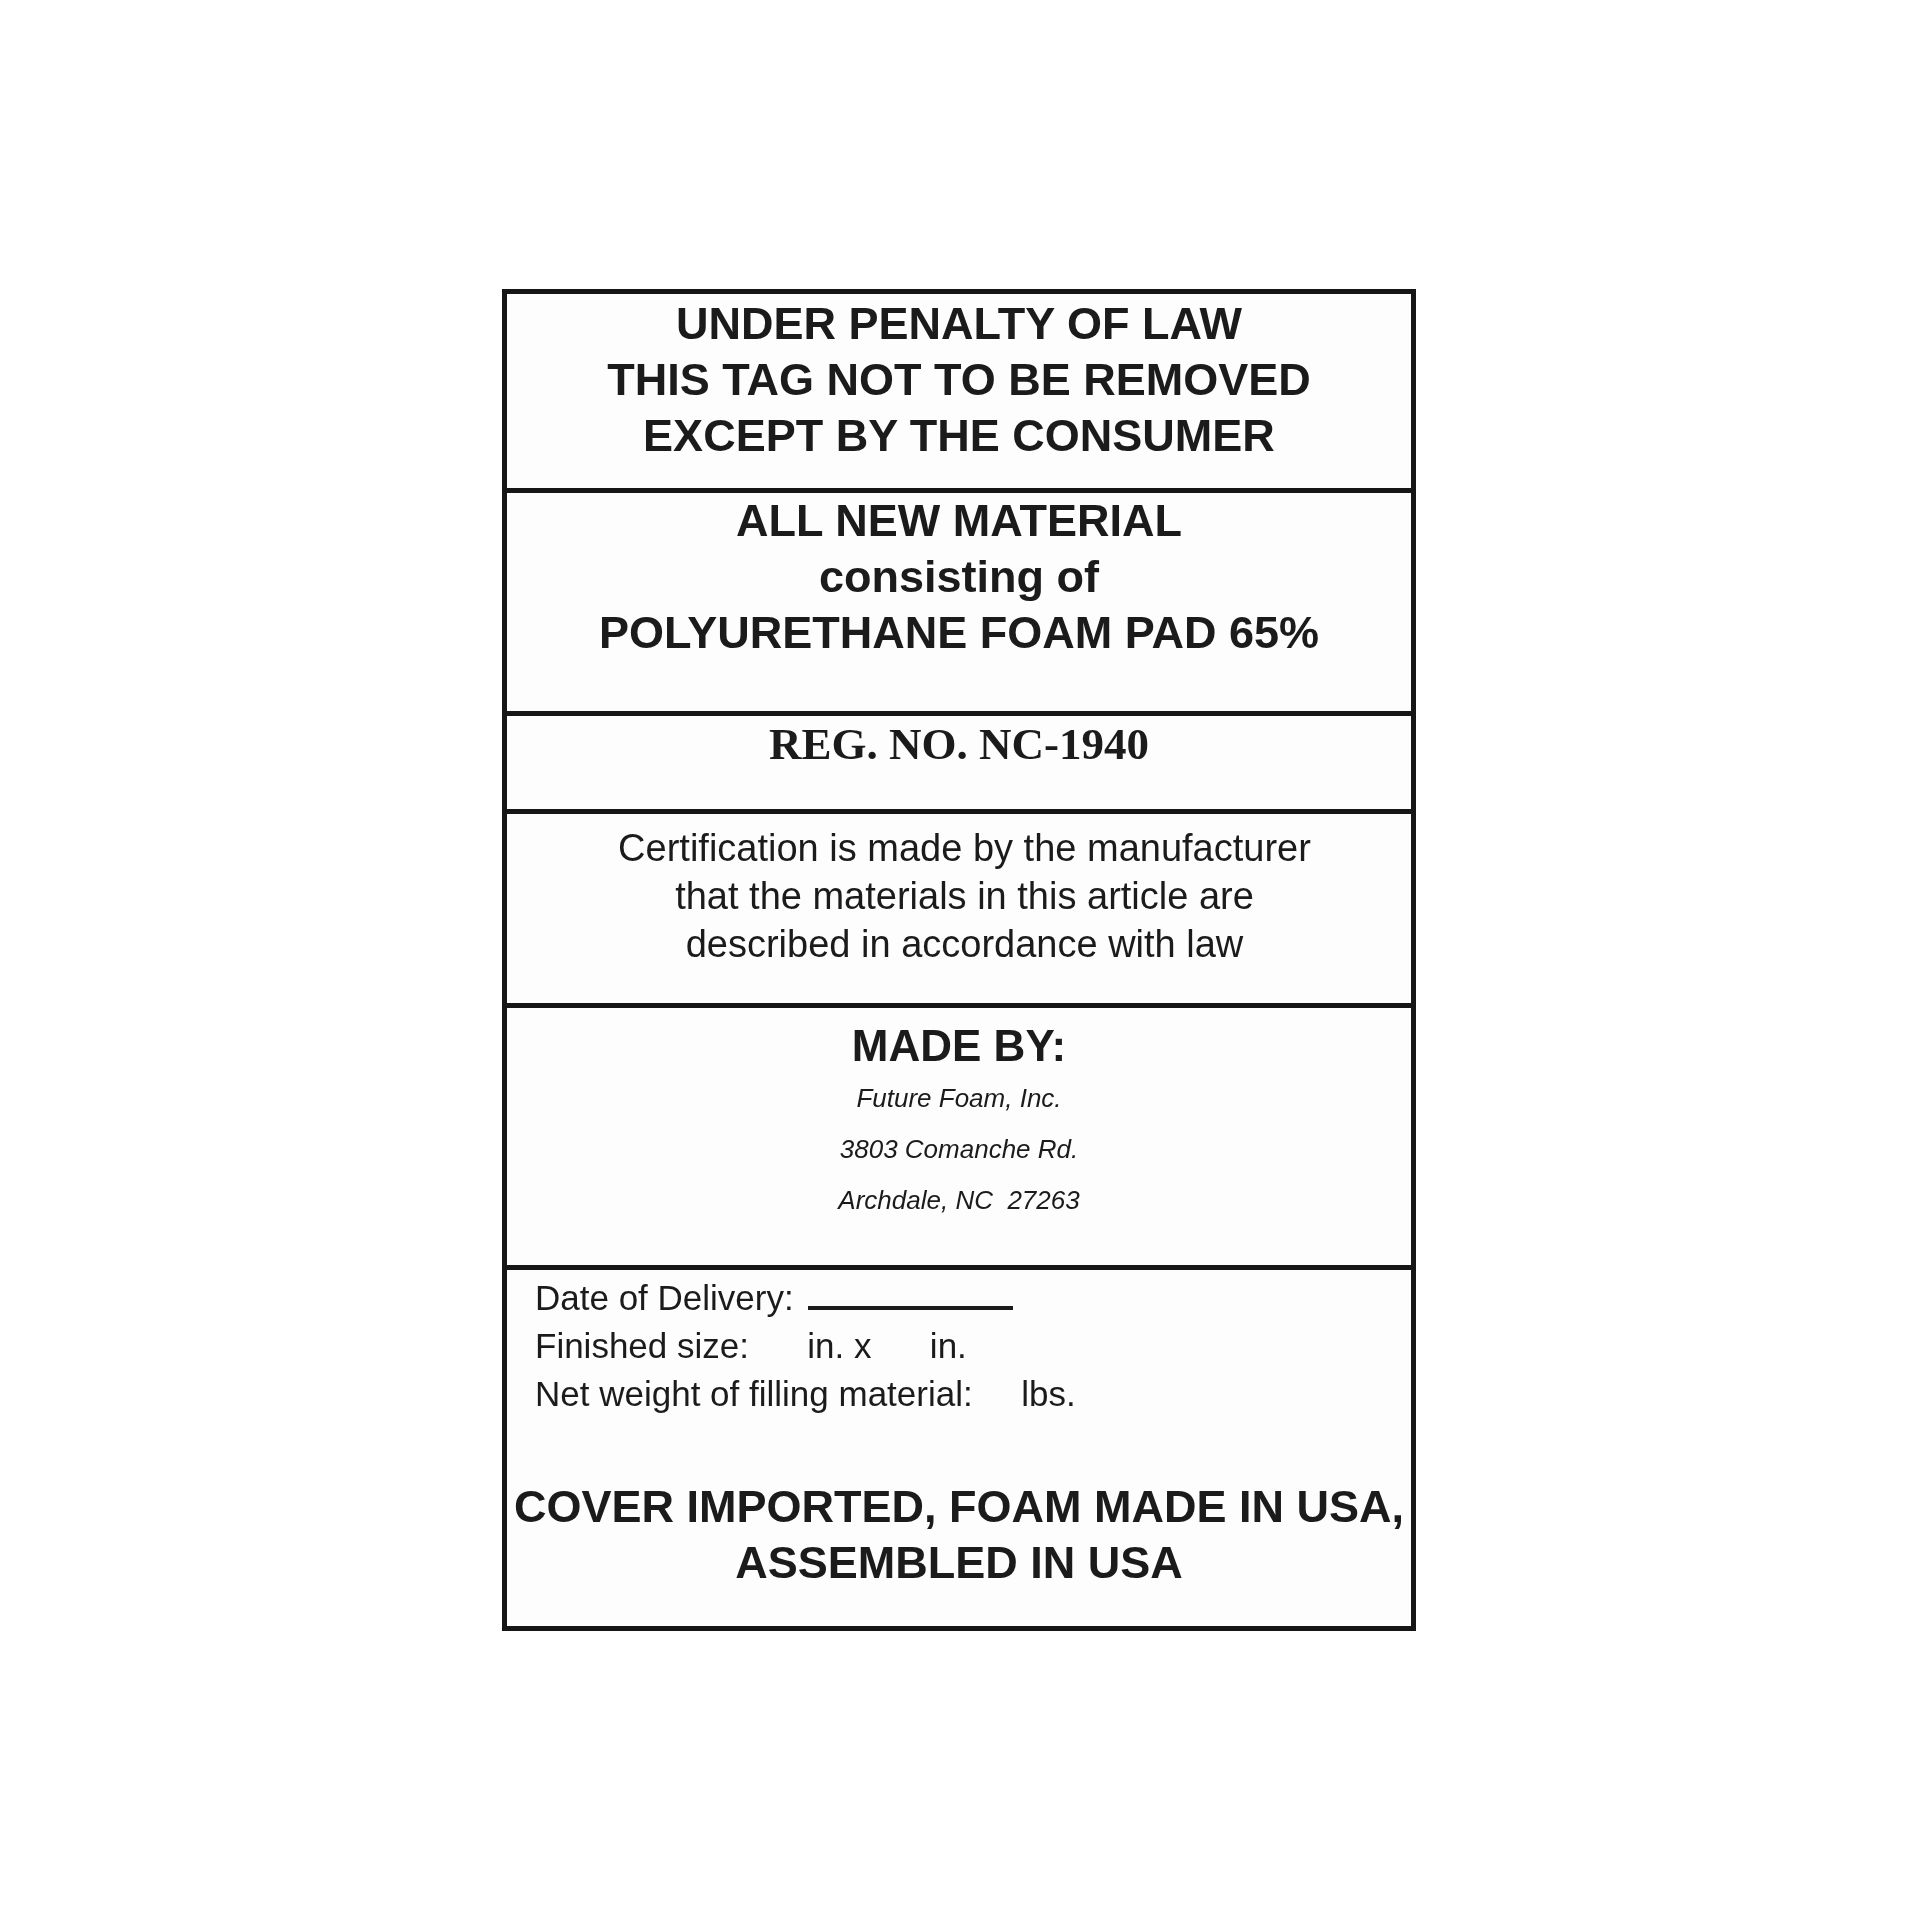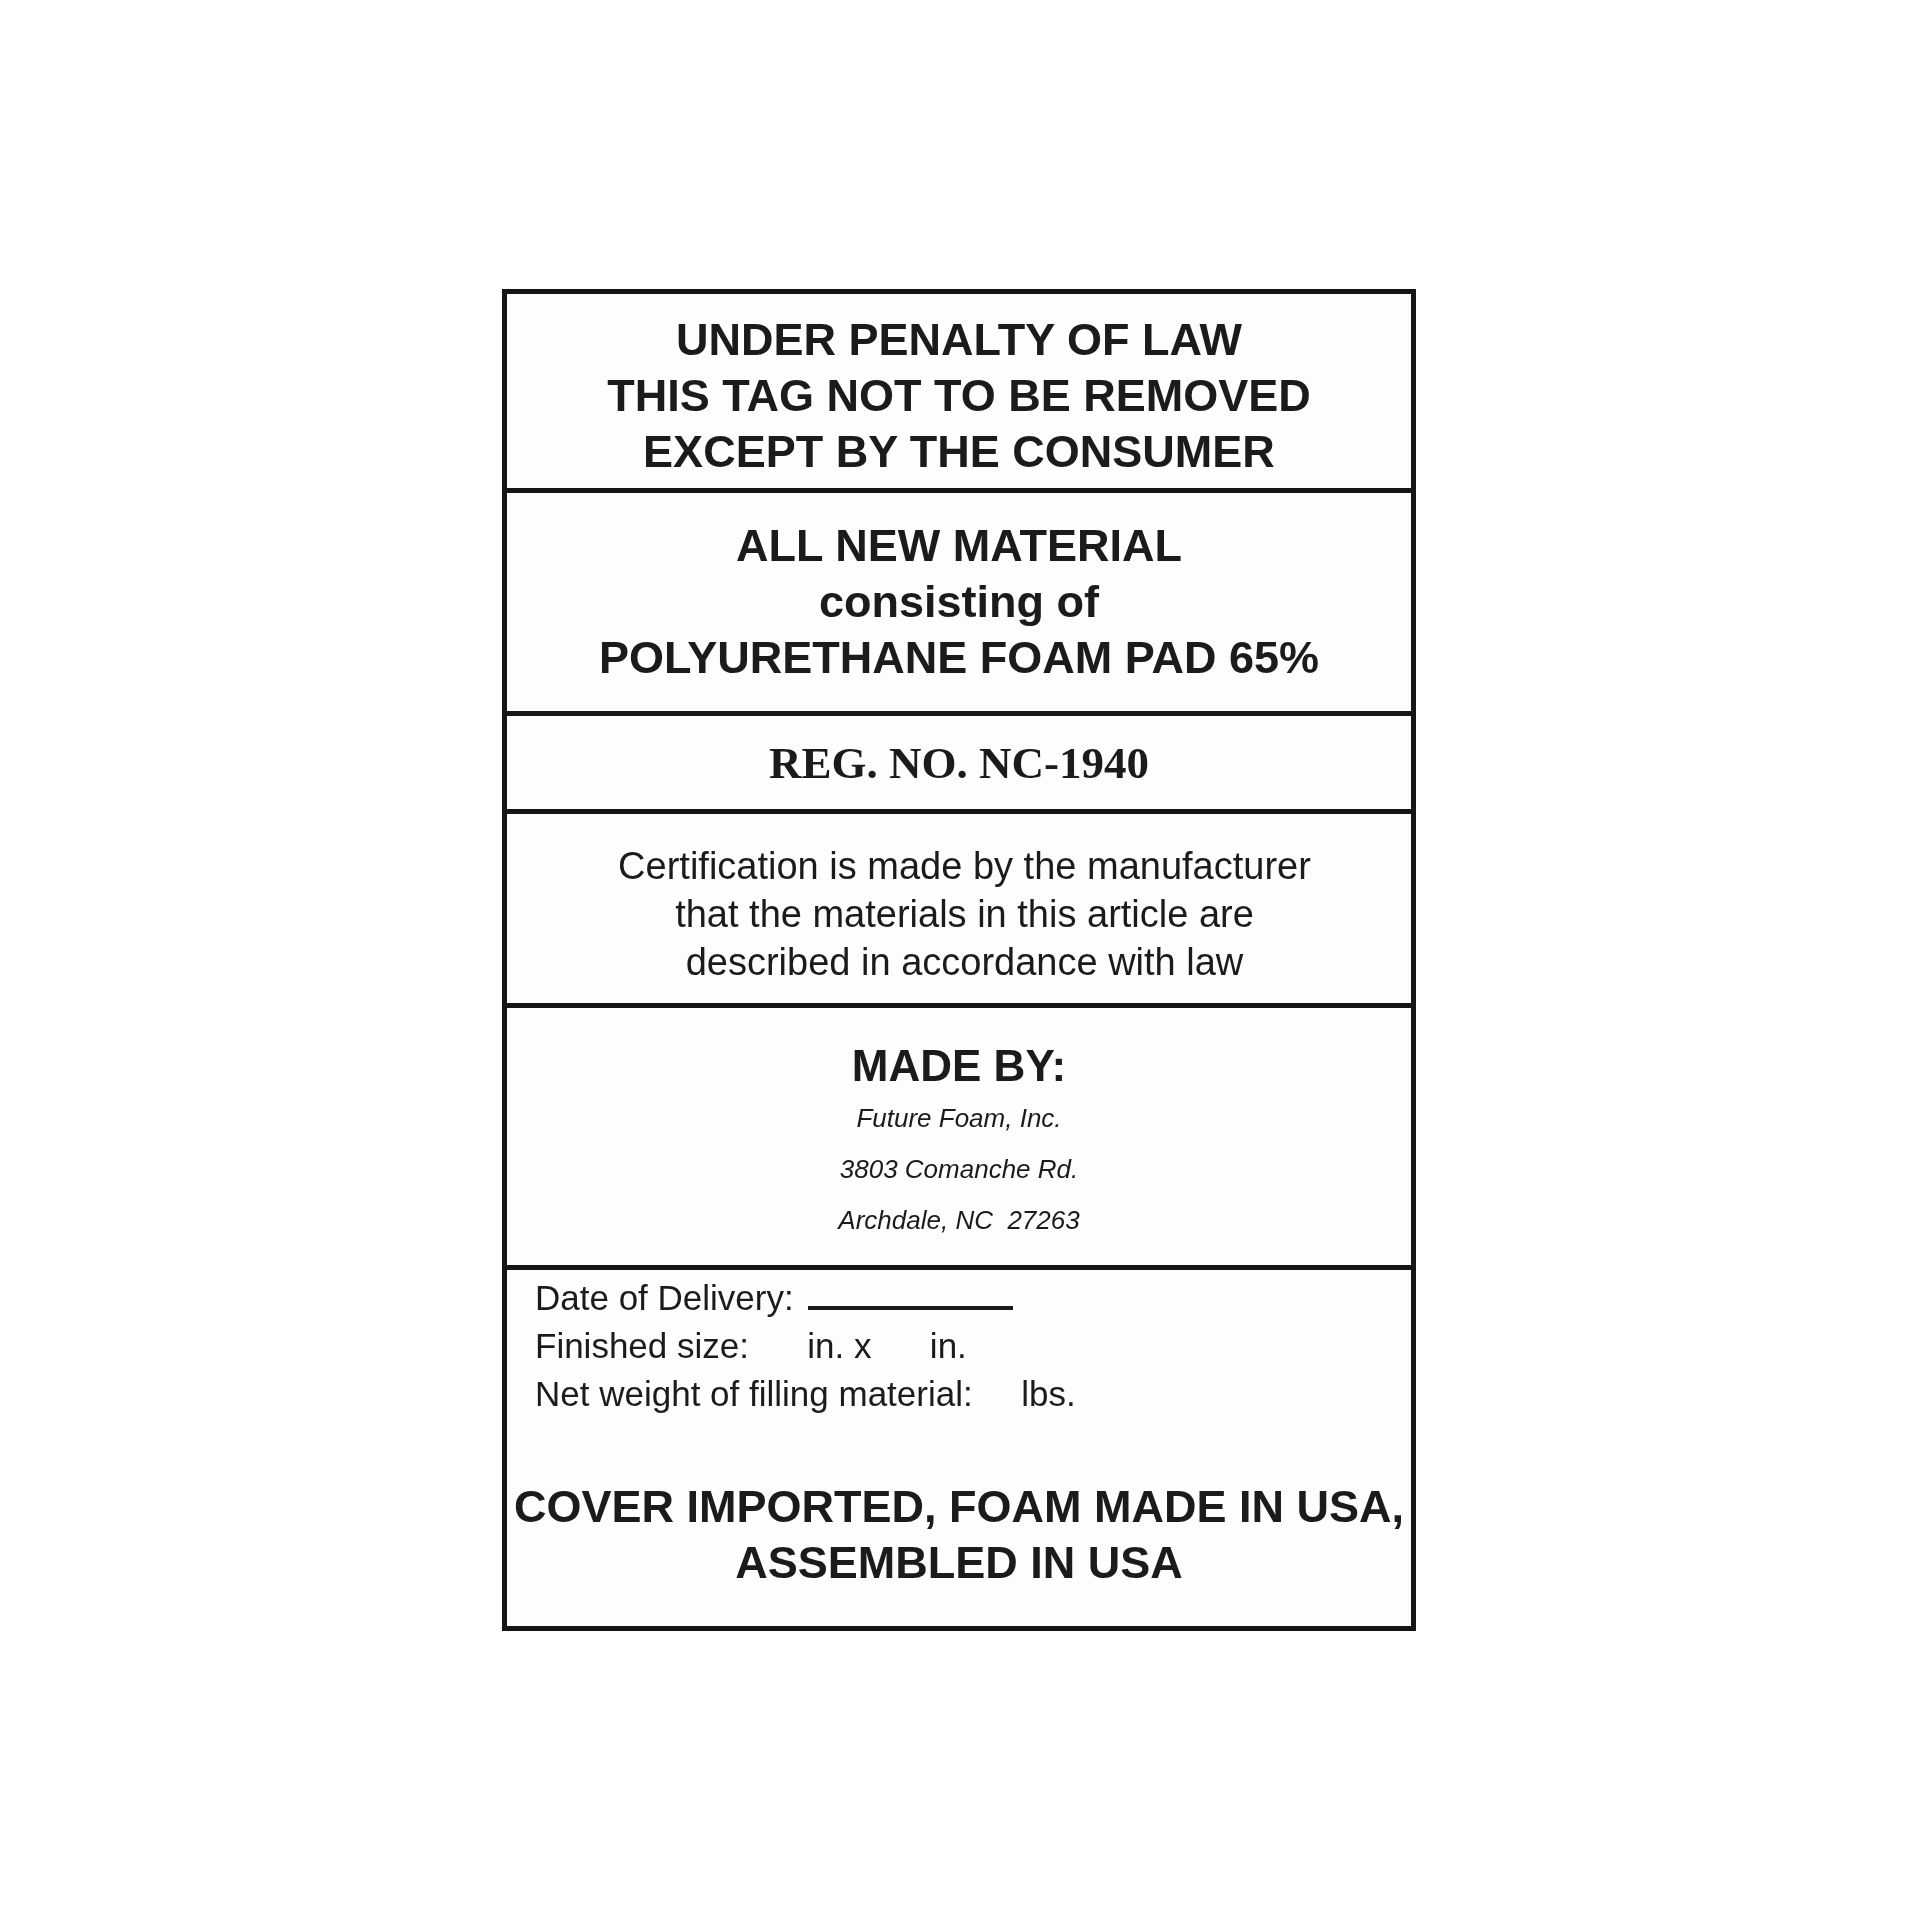--- a/index.html
+++ b/index.html
@@ -28,26 +28,26 @@
     border: 5px solid #161616;
     background: #fdfdfd;
     display: flex;
     flex-direction: column;
   }
   .sec {
     box-sizing: border-box;
     border-bottom: 5px solid #161616;
     display: flex;
     flex-direction: column;
-    justify-content: center;
+    justify-content: flex-start;
     align-items: center;
     text-align: center;
     width: 100%;
   }
-  .sec.s1 { height: 199px; justify-content: flex-start; padding-top: 18px; }
+  .sec.s1 { height: 199px; justify-content: flex-start; padding-top: 2px; }
   .sec.s2 { height: 223px; }
   .sec.s3 { height: 98px; font-family: Liberation Serif, serif; }
   .sec.s4 { height: 194px; padding-top: 10px; padding-left: 11px; }
   .sec.s5 { height: 262px; padding-top: 10px; }
   .sec.s6 {
     flex: 1;
     border-bottom: none;
     display: block;
     text-align: left;
   }

